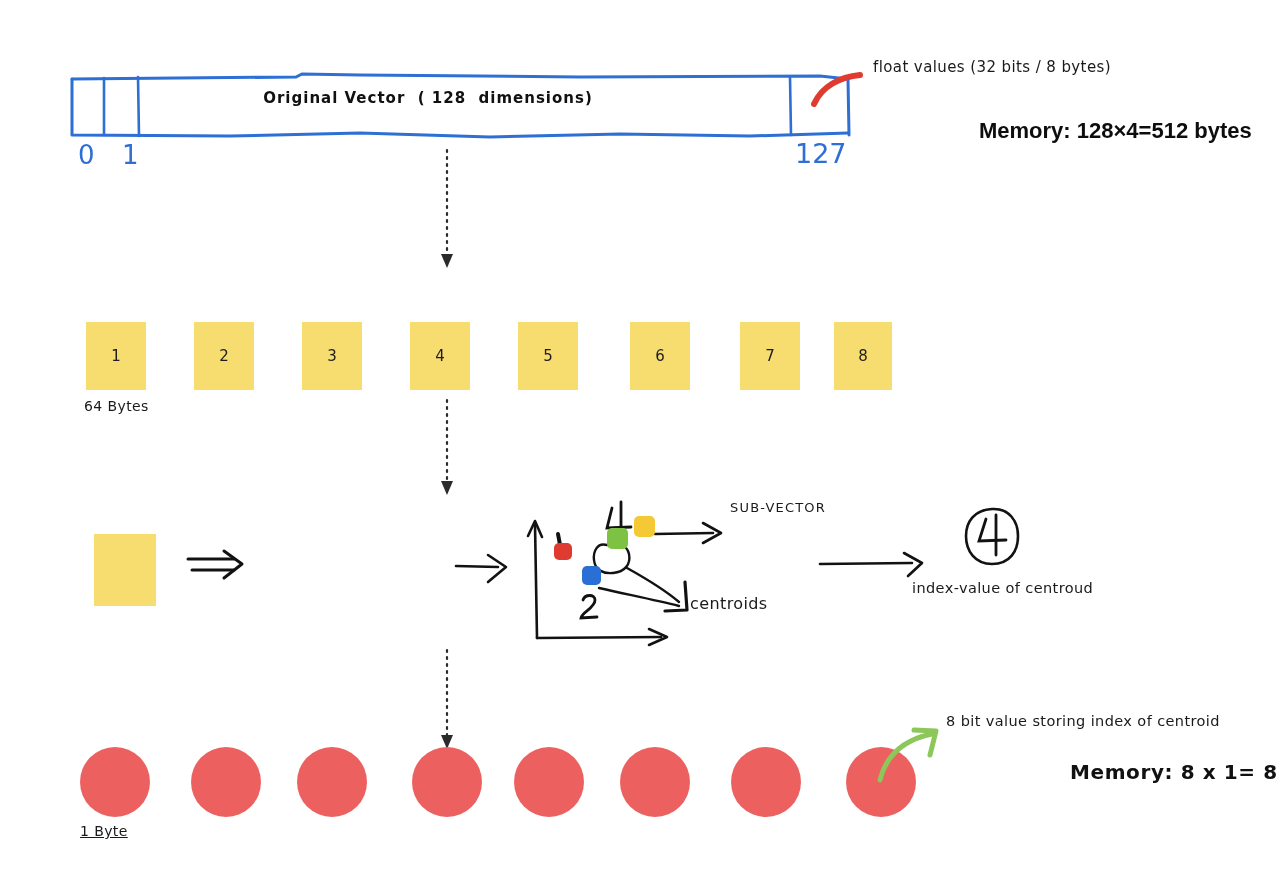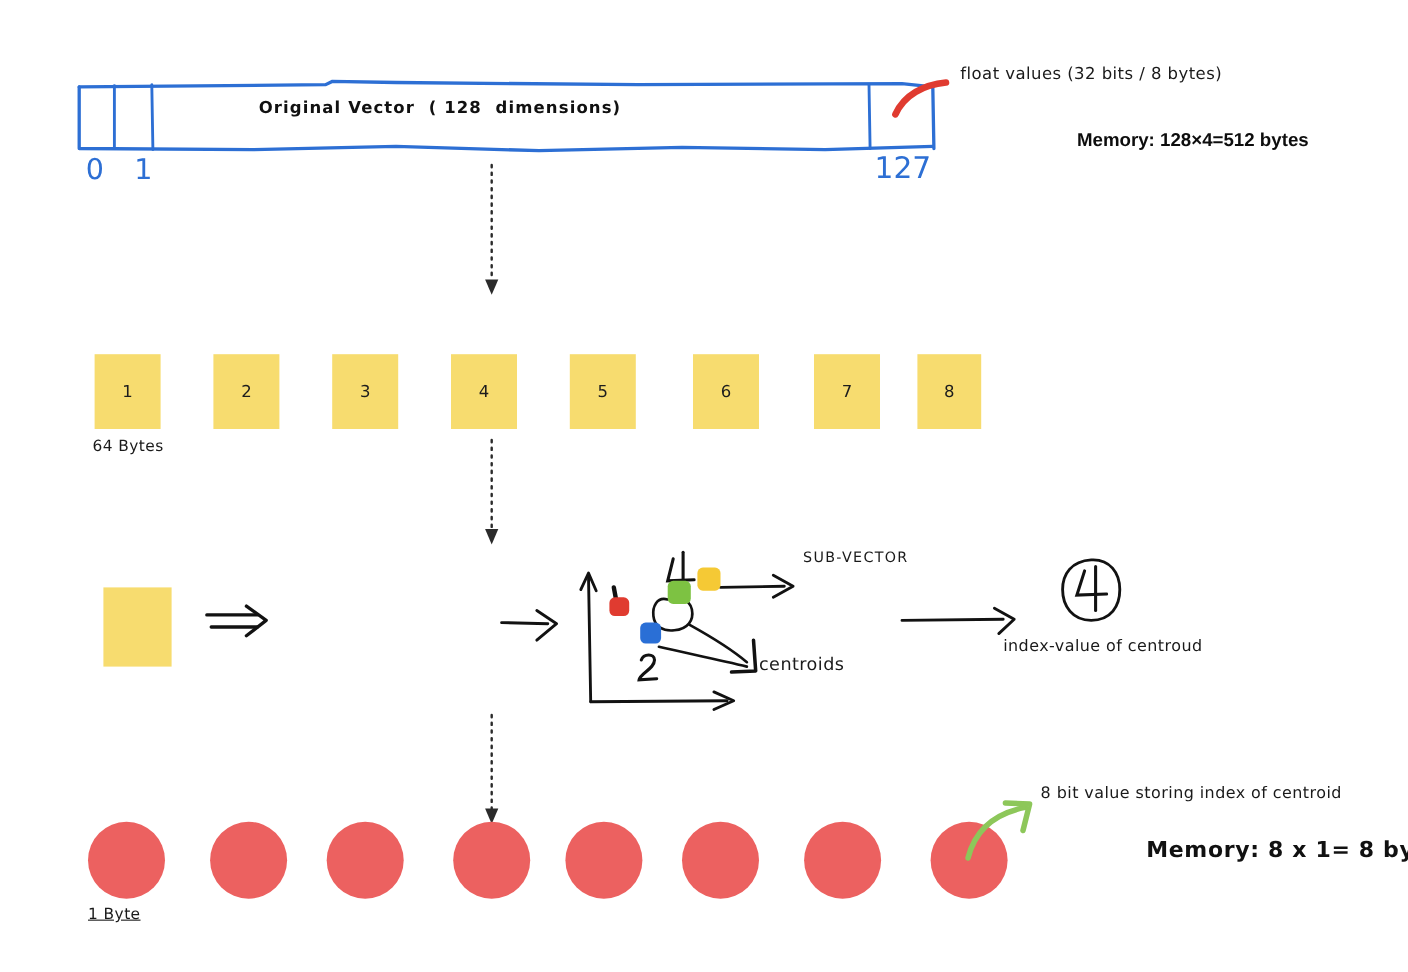--- a/index.html
+++ b/index.html
@@ -26,20 +26,21 @@
     color: #1a1a1a;
     letter-spacing: 0.4px;
     white-space: pre;
   }
   .hand-bold {
     font-family: "DejaVu Sans", sans-serif;
     font-weight: bold;
     color: #111111;
     letter-spacing: 1px;
     white-space: pre;
+    padding-left: 28px;
   }
   .sans-bold {
     font-family: "Liberation Sans", sans-serif;
     font-weight: bold;
     color: #0d0d0d;
     white-space: pre;
   }
   .ctr { text-align: center; }
 
   
@@ -102,21 +103,21 @@
   </div>
 
   <div class="abs hand-bold ctr" style="left:140px; top:89px; width:520px; font-size:15px;">Original Vector  ( 128  dimensions)</div>
 
   <div class="abs" style="left:78px; top:140px; font-size:26px; color:#2D6FD4; font-family:'DejaVu Sans',sans-serif;">0</div>
   <div class="abs" style="left:122px; top:140px; font-size:26px; color:#2D6FD4; font-family:'DejaVu Sans',sans-serif;">1</div>
   <div class="abs" style="left:795px; top:138px; font-size:27px; color:#2D6FD4; font-family:'DejaVu Sans',sans-serif;">127</div>
 
   <div class="abs hand" style="left:873px; top:58px; font-size:15px;">float values (32 bits / 8 bytes)</div>
 
-  <div class="abs sans-bold" style="left:979px; top:118px; font-size:17px;">Memory: 128×4=512 bytes</div>
+  <div class="abs sans-bold" style="left:979px; top:118px; font-size:22px;">Memory: 128×4=512 bytes</div>
 
   <div class="abs" style="left:432px; top:150px;">
     <svg width="34" height="125" viewBox="0 0 34 125">
       <line x1="15" y1="0" x2="15" y2="105" stroke="#2b2b2b" stroke-width="2.2" stroke-dasharray="2 5" stroke-linecap="round"></line>
       <path d="M9,104 L15,118 L21,104 Z" fill="#2b2b2b"></path>
     </svg>
   </div>
 
 
   <div class="abs ysq" style="left:86px;  top:322px; width:60px; height:68px;">

